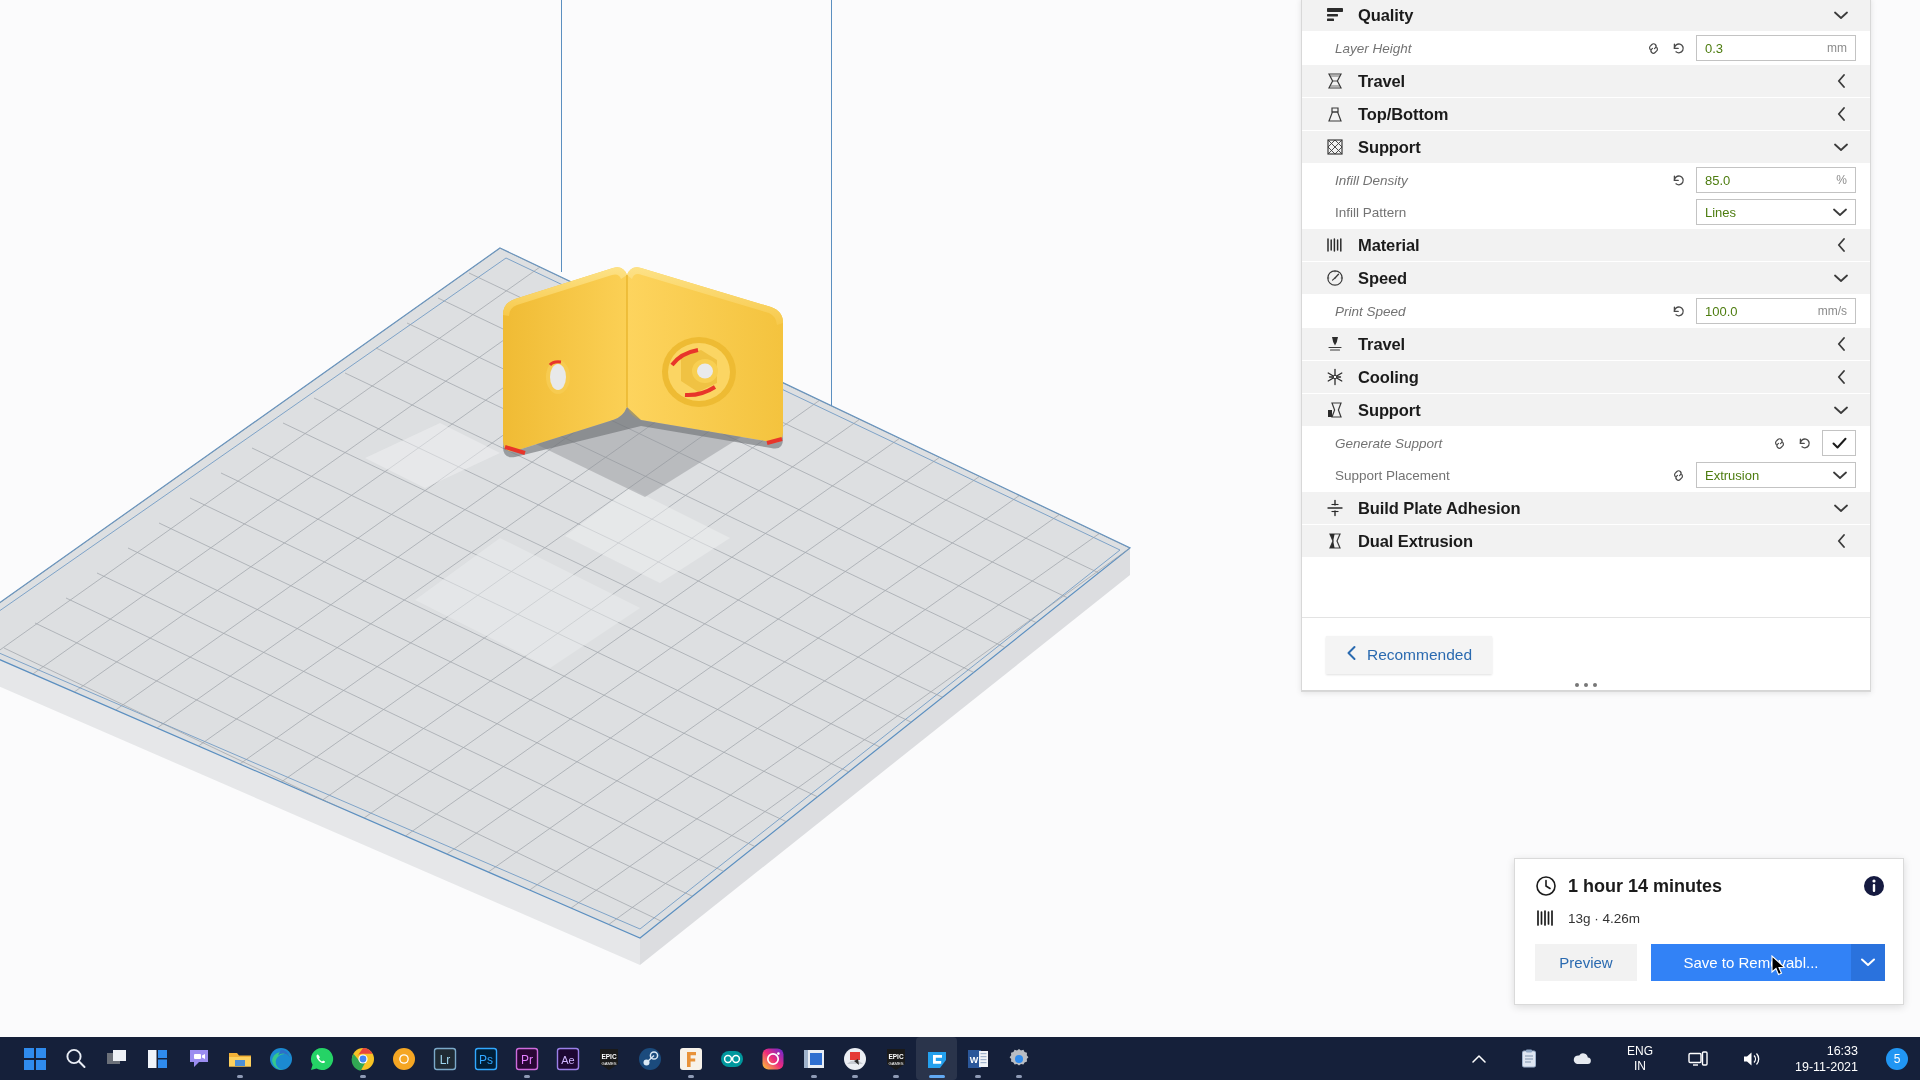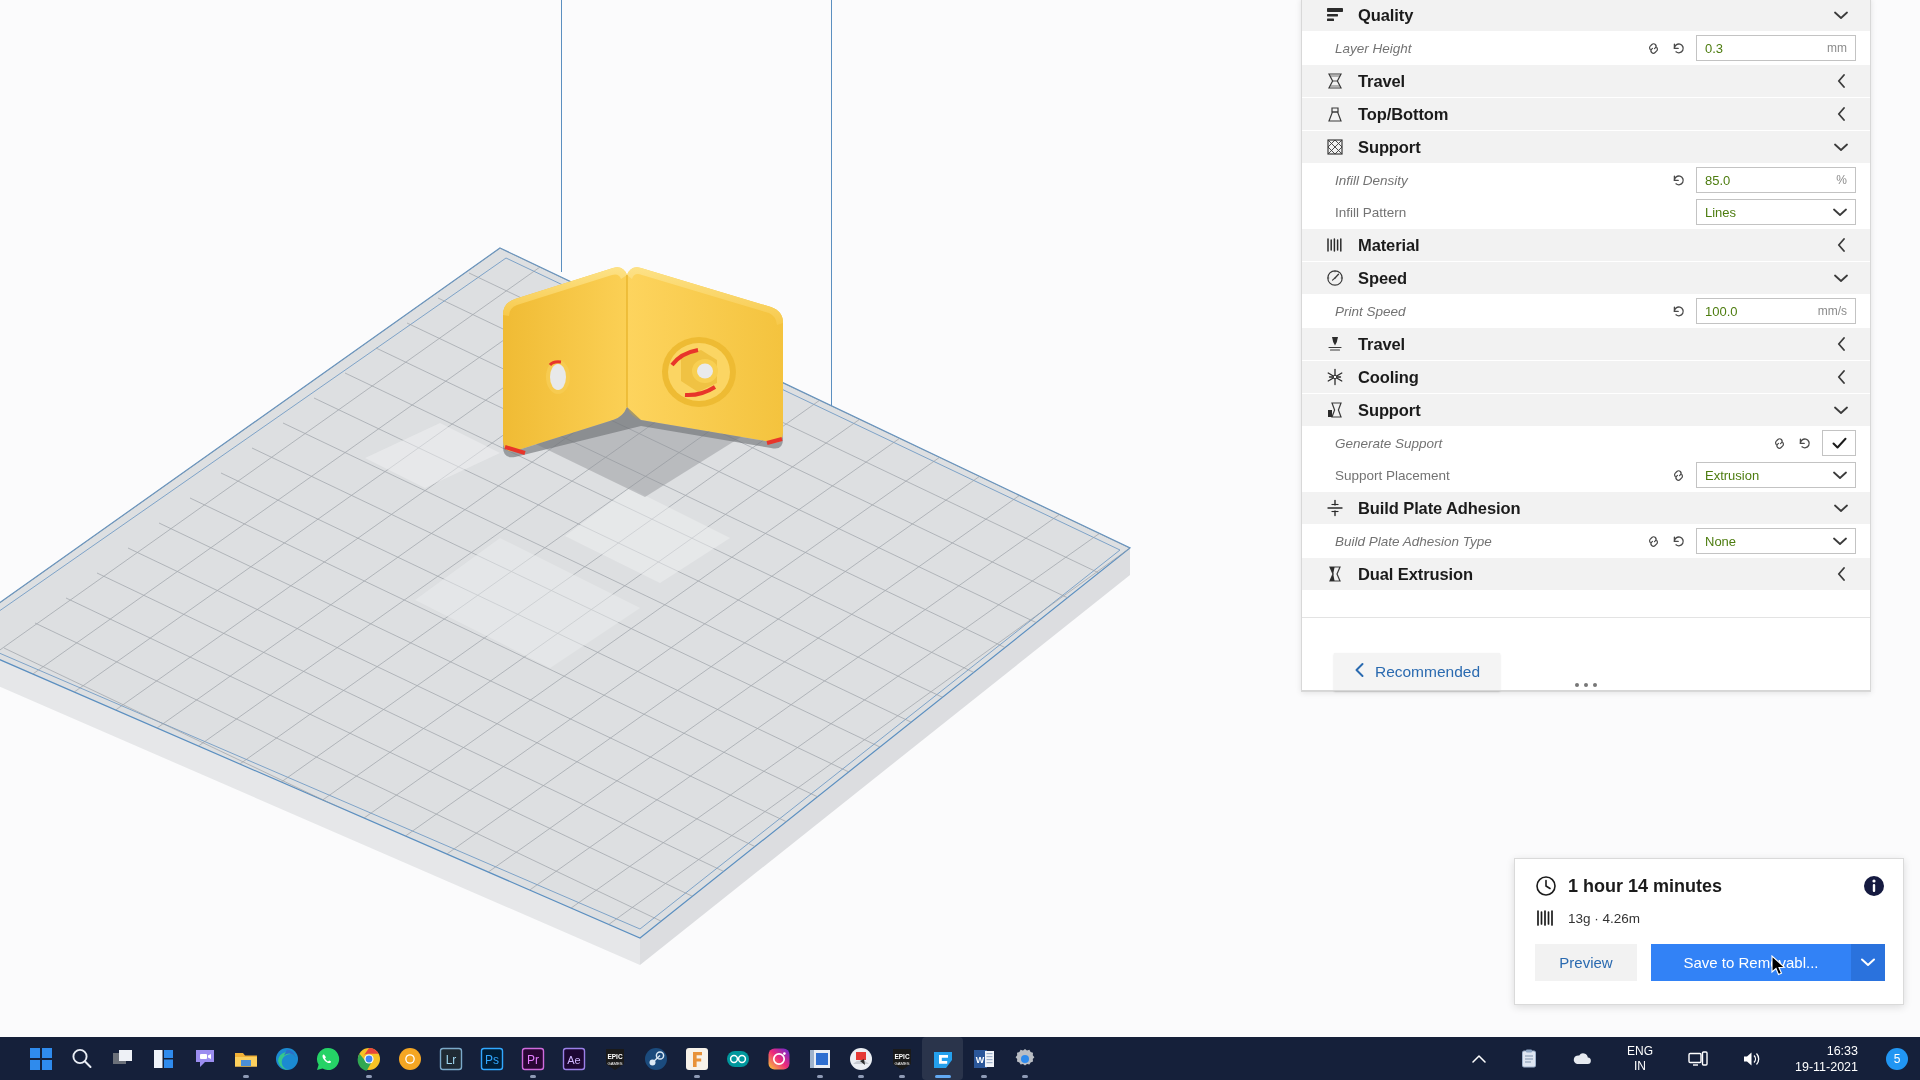--- a/index.html
+++ b/index.html
@@ -129,22 +129,22 @@
     width: 34px; height: 26px;
     border: 1px solid #c3c3c3; background: #fff;
     display: flex; align-items: center; justify-content: center;
     flex: 0 0 auto;
   }
 
   .panel-footer {
     flex: 0 0 auto;
     height: 74px;
     border-top: 1px solid #e3e3e3;
-    display: flex; align-items: flex-end;
-    padding-left: 32px;
+    display: flex; align-items: center;
+    padding-left: 24px;
     background: #ffffff;
   }
   .rec-btn {
     height: 38px; min-width: 166px;
     background: #f4f4f4;
     border: none;
     display: flex; align-items: center; justify-content: center; gap: 10px;
     font-size: 15.5px; color: #2a6ab0;
     cursor: pointer;
     box-shadow: 0 1px 2px rgba(0,0,0,0.12);
@@ -208,21 +208,21 @@
   
   .cursor { position: absolute; left: 1771px; top: 955px; width: 16px; height: 22px; pointer-events: none; }
 
   
   .taskbar {
     position: absolute; left: 0; bottom: 0;
     width: 1920px; height: 43px;
     background: #15203a;
     display: flex; align-items: center;
   }
-  .tb-left { display: flex; align-items: flex-end; height: 100%; padding-left: 20px; }
+  .tb-left { display: flex; align-items: flex-end; height: 100%; padding-left: 14px; }
   .tb-item {
     position: relative;
     width: 41px; height: 43px;
     display: flex; align-items: center; justify-content: center;
     cursor: pointer;
   }
   .tb-item.active { background: rgba(255,255,255,0.09); border-radius: 4px; }
   .tb-item .ind {
     position: absolute; bottom: 2px; left: 50%; transform: translateX(-50%);
     width: 6px; height: 3px; border-radius: 2px; background: #8e9ab5;
@@ -647,45 +647,20 @@
                 <circle cx="11" cy="11" r="0"></circle>
                 <line x1="7.5" y1="7.5" x2="14.5" y2="7.5" stroke="#2b2b2b" stroke-width="1.1"></line>
                 <line x1="7.5" y1="14.5" x2="14.5" y2="14.5" stroke="#2b2b2b" stroke-width="1.1"></line>
               </svg>
             </span>
             <span class="cat-label">Build Plate Adhesion</span>
             <span class="chev">
               <svg width="14" height="9" viewBox="0 0 14 9">
                 <path d="M1 1.5 L7 7 L13 1.5" stroke="#3b3b3b" stroke-width="1.8" fill="none" stroke-linecap="round" stroke-linejoin="round"></path>
               </svg>
-            </span>
-          </div>
-          <div class="set-row">
-            <span class="set-label italic">Build Plate Adhesion Type</span>
-            <span class="set-icons">
-              <span class="mini-icon">
-                <svg width="15" height="15" viewBox="0 0 15 15">
-                  <path d="M4.3 8.5 a2.4 2.4 0 0 1 0 -3.4 l1.6 -1.6 a2.4 2.4 0 0 1 3.4 3.4 L8.5 7.7" stroke="#4a4a4a" stroke-width="1.2" fill="none" stroke-linecap="round"></path>
-                  <path d="M10.7 6.5 a2.4 2.4 0 0 1 0 3.4 l-1.6 1.6 a2.4 2.4 0 0 1 -3.4 -3.4 L6.5 7.3" stroke="#4a4a4a" stroke-width="1.2" fill="none" stroke-linecap="round"></path>
-                </svg>
-              </span>
-              <span class="mini-icon">
-                <svg width="15" height="15" viewBox="0 0 15 15">
-                  <path d="M3.4 7.2 a4.4 4.4 0 1 1 1.6 3.6" stroke="#4a4a4a" stroke-width="1.3" fill="none" stroke-linecap="round"></path>
-                  <path d="M3.4 3.2 L3.4 7.4 L7.2 7.4" stroke="#4a4a4a" stroke-width="1.3" fill="none" stroke-linecap="round" stroke-linejoin="round"></path>
-                </svg>
-              </span>
-            </span>
-            <span class="field">
-              <span class="field-val">None</span>
-              <span class="field-chev">
-                <svg width="14" height="9" viewBox="0 0 14 9">
-                  <path d="M1 1.5 L7 7 L13 1.5" stroke="#3b3b3b" stroke-width="1.8" fill="none" stroke-linecap="round" stroke-linejoin="round"></path>
-                </svg>
-              </span>
             </span>
           </div>
           <div class="cat-row">
             <span class="cat-icon">
               <svg width="22" height="22" viewBox="0 0 22 22">
                 <path d="M6 4 h10 l-3 7 3 7 h-10 l3 -7 Z" fill="none" stroke="#3a3a3a" stroke-width="1.2"></path>
                 <path d="M6 4 h4.6 l-1.4 7 1.4 7 h-4.6 l3 -7 Z" fill="#2b2b2b"></path>
               </svg>
             </span>
             <span class="cat-label">Dual Extrusion</span>

